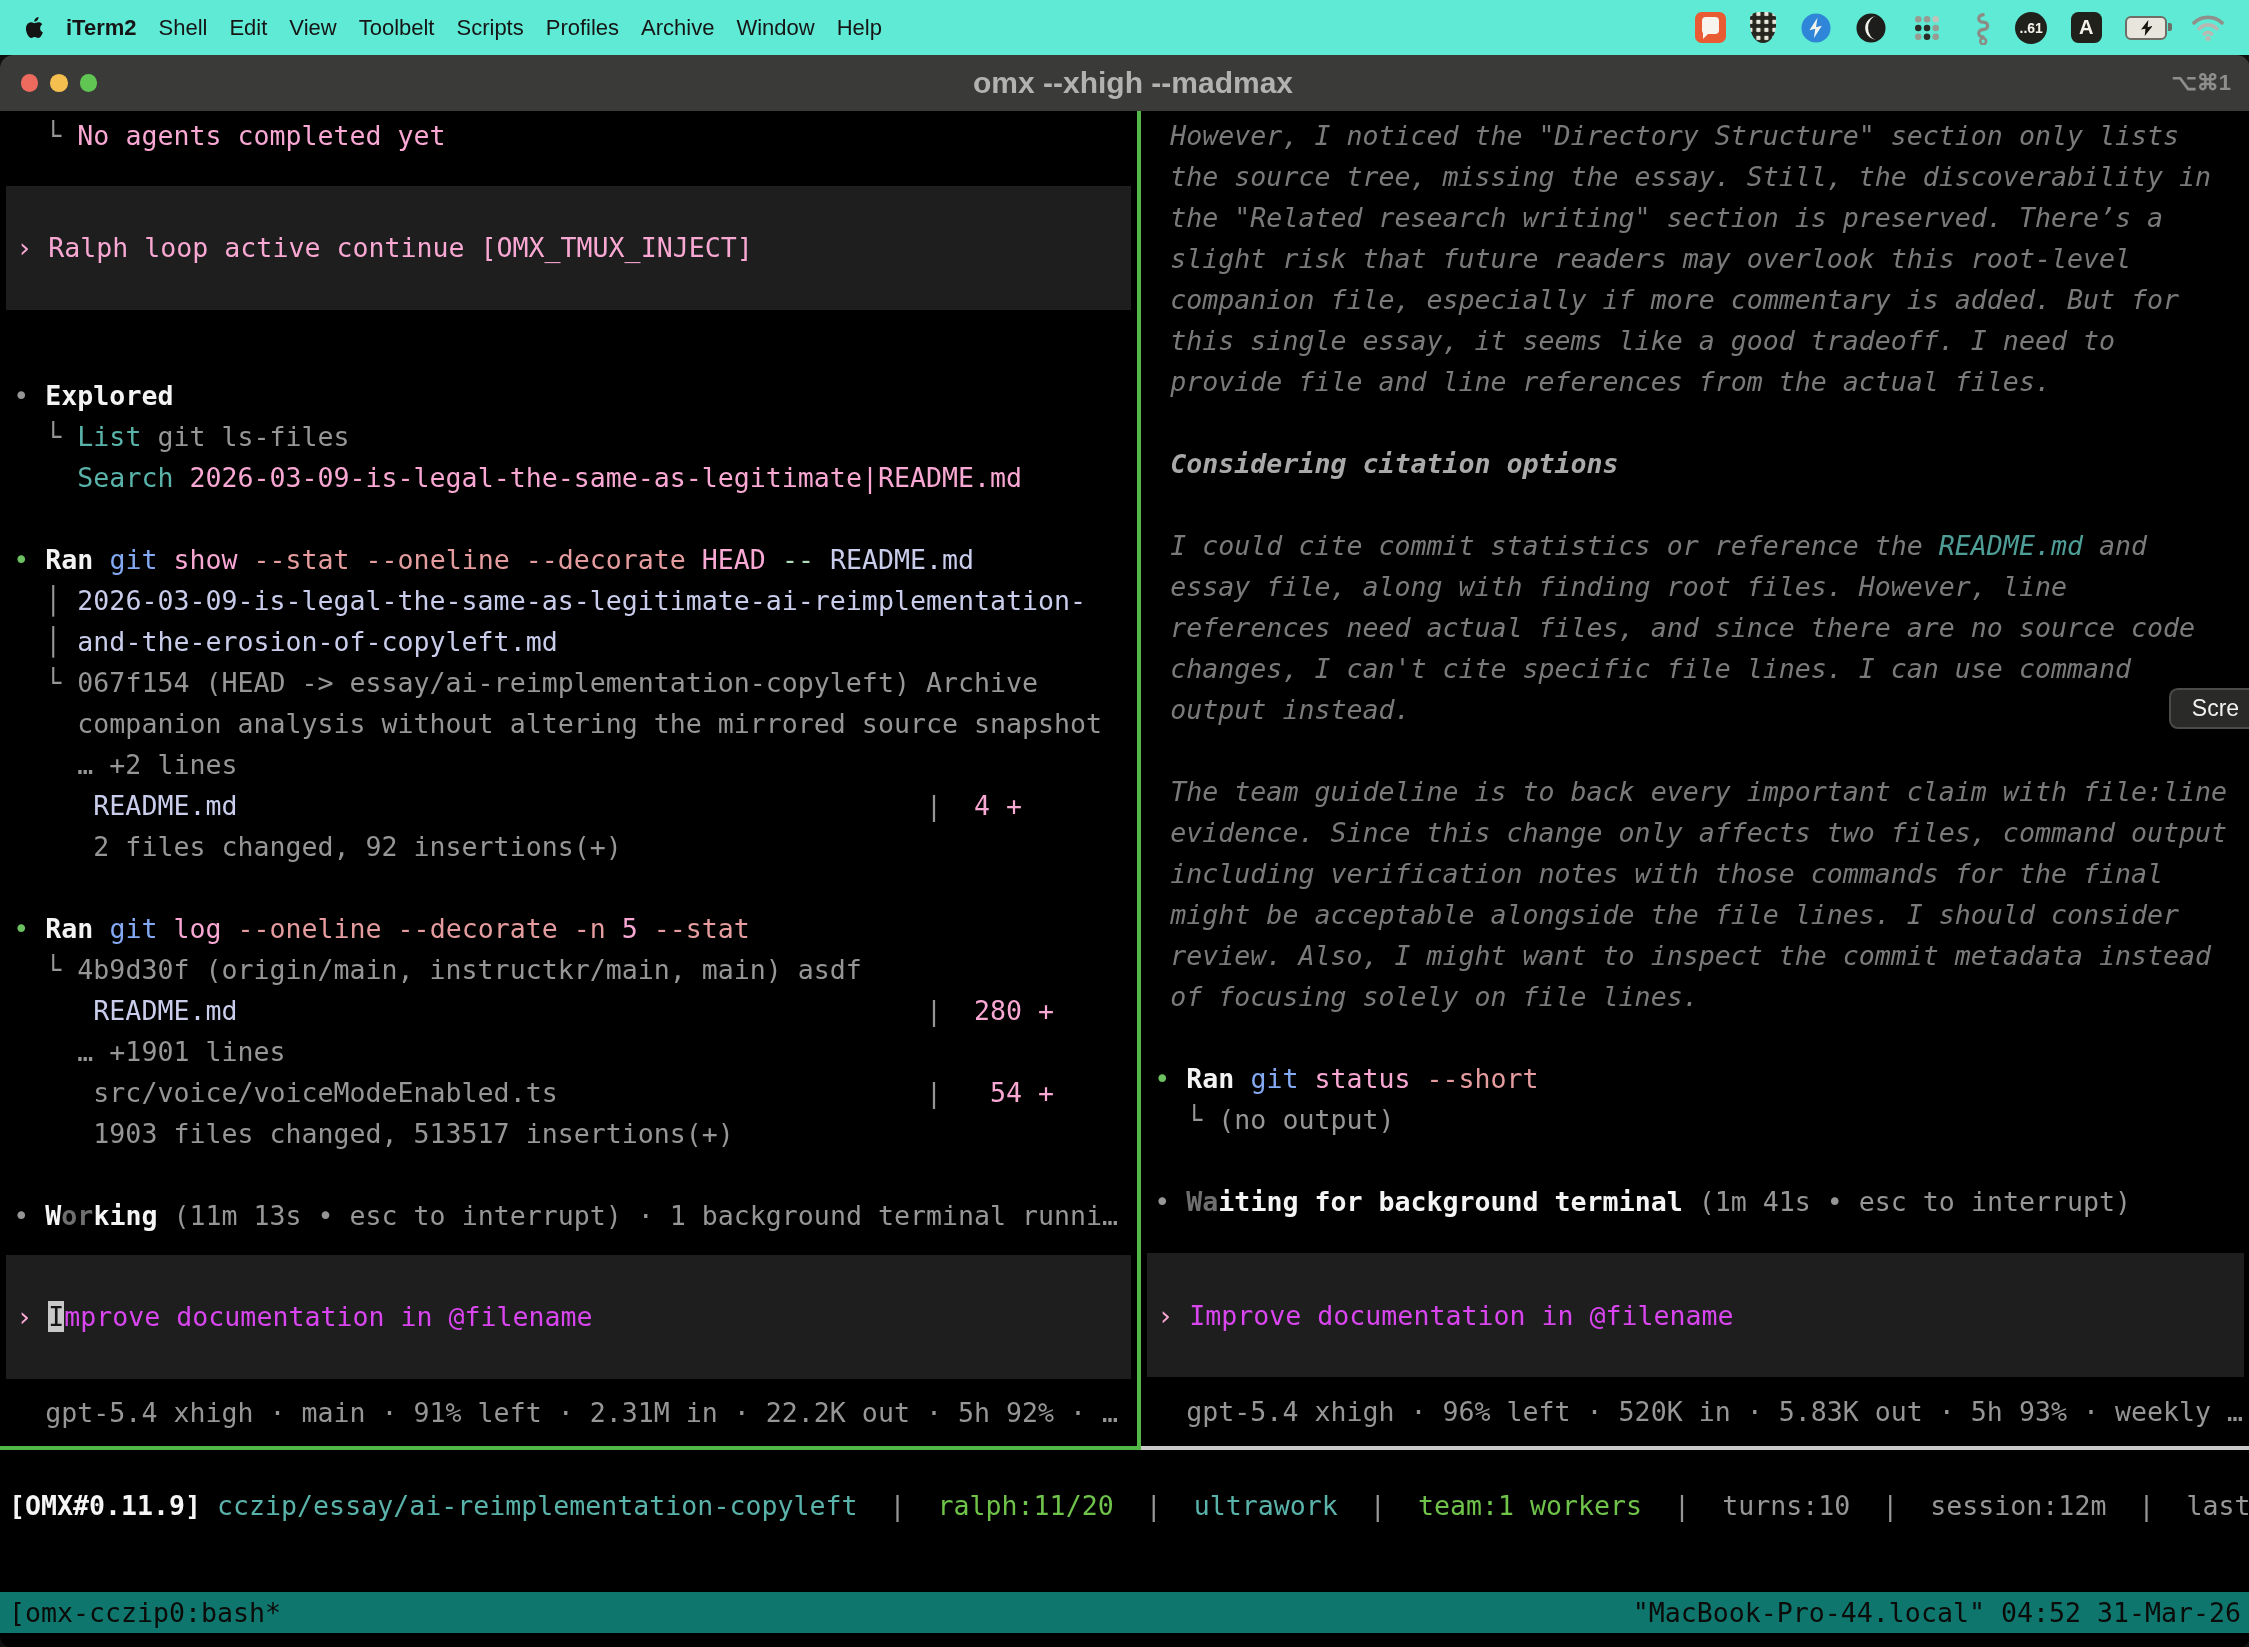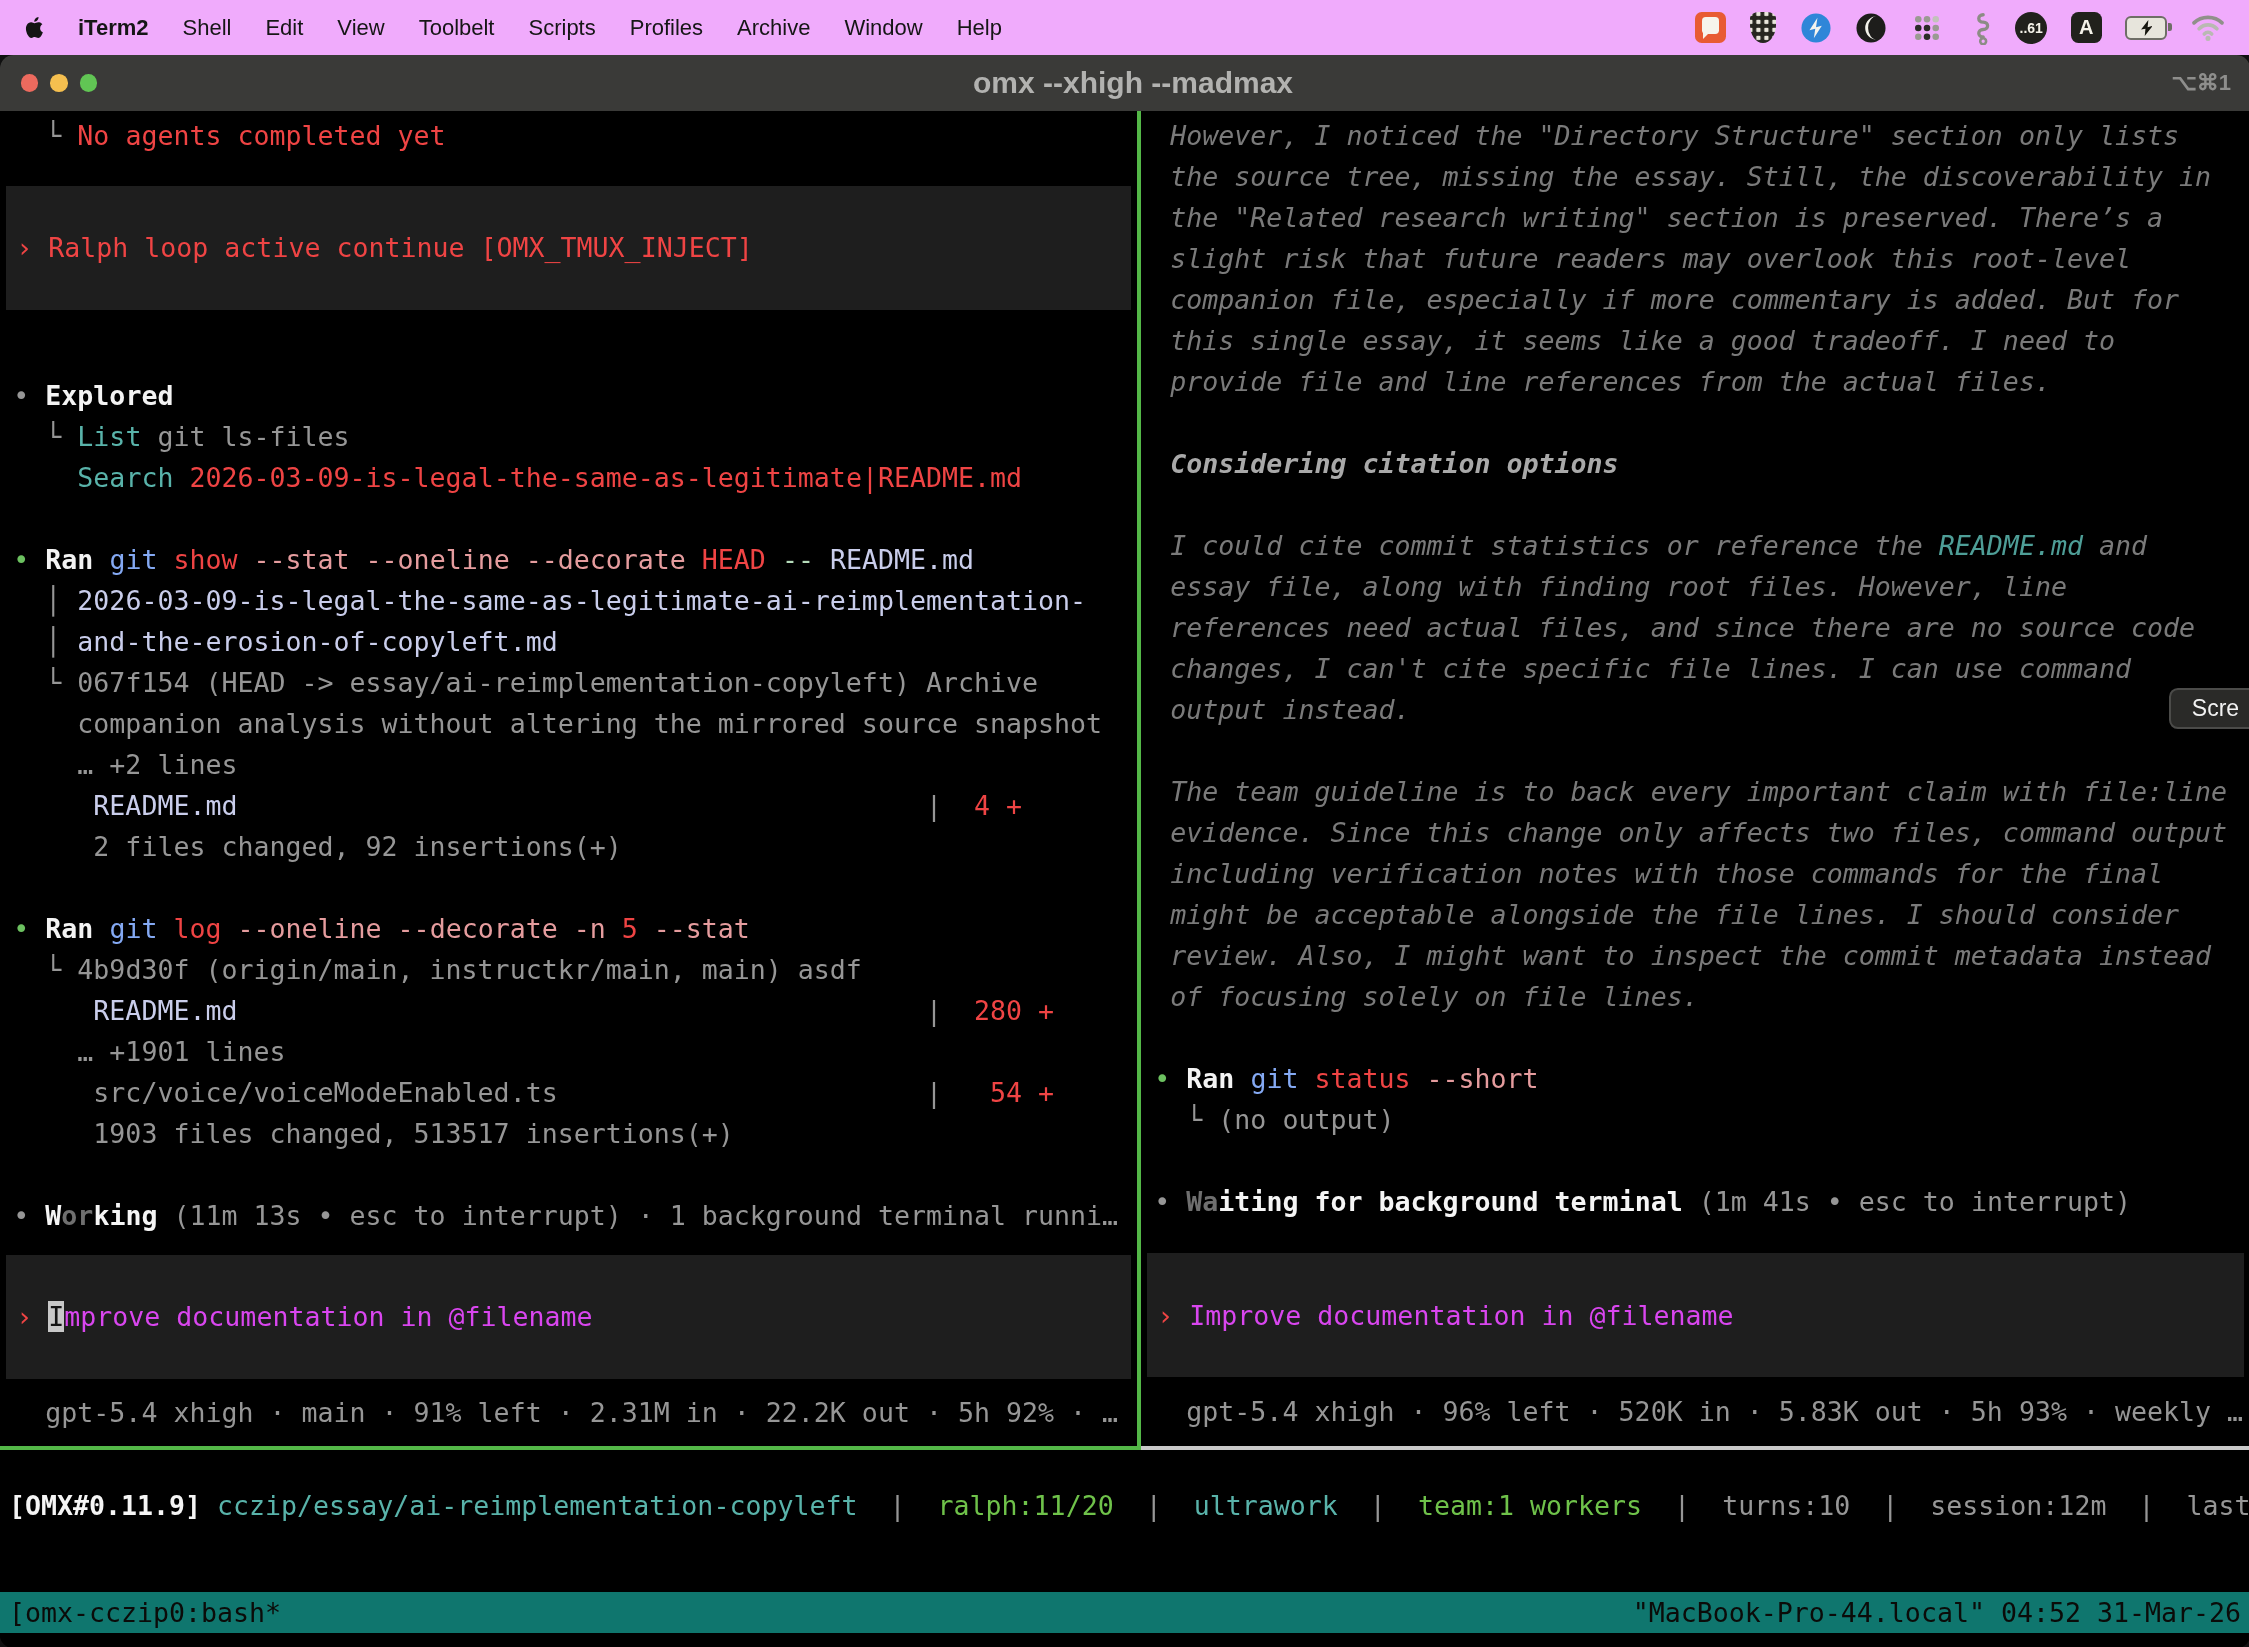--- a/index.html
+++ b/index.html
@@ -2,23 +2,23 @@
 <html style="font-size:11.8px"><head>
 <meta charset="utf-8">
 <style>
   html,body{margin:0;padding:0;}
   body{
     width:2250px;height:1648px;position:relative;overflow:hidden;
     background:#101010;font-family:"Liberation Sans",sans-serif;
   }
   
   .menubar{
-    position:absolute;top:0;left:0;right:0;height:55px;background:#f0abfc;
+    position:absolute;top:0;left:0;right:0;height:55px;background:#5eead4;
     display:flex;align-items:center;padding:0 25px;box-sizing:border-box;
-    gap:34px;font-size:22px;color:#161616;
+    gap:22px;font-size:22px;color:#161616;
   }
   .apple-wrap{display:flex;align-items:center;}
   .mi{white-space:nowrap;}
   .mi.appname{font-weight:bold;}
   .status-icons{margin-left:auto;display:flex;align-items:center;gap:23.6px;}
   .ic{position:relative;display:flex;align-items:center;justify-content:center;}
   .ic-chat{width:31px;height:31px;background:#e85b33;border-radius:6.6px;}
   .ic-chat::before{content:"";position:absolute;left:6.6px;top:5.2px;width:17px;height:17px;background:#f6f4ec;border-radius:3.7px;}
   .ic-chat::after{content:"";position:absolute;left:8px;top:20.7px;width:0;height:0;border-left:6.6px solid #f6f4ec;border-bottom:6.6px solid transparent;}
   .ic-shield{width:26.6px;height:31px;background:#26261f;border-radius:10.3px 10.3px 14.8px 14.8px/6.6px 6.6px 20.7px 20.7px;
@@ -62,21 +62,21 @@
     position:absolute;top:1481px;left:0;right:0;height:41px;background:#0f766e;color:#0b0b09;
     font-family:"DejaVu Sans Mono",monospace;font-size:26.6px;
     display:flex;align-items:center;justify-content:space-between;padding:0 8.9px;
   }
   .tooltip{
     position:absolute;top:577px;right:-11.8px;height:37px;line-height:37px;
     background:#2a2a28;border:2.2px solid #4b4b49;border-radius:8.9px;padding:0 20.7px;
     color:#f2f2f2;font-size:23px;z-index:6;
   }
   
-  .c-w{color:#ef4444;}
+  .c-w{color:#f9a8d4;}
   .c-b{color:#f3f3f3;font-weight:bold;}
   .c-d{color:#969696;}
   .c-t{color:#59b3aa;}
   .c-bl{color:#84a9f3;}
   .c-p{color:#e59c9e;}
   .c-lv{color:#c9cdeb;}
   .c-mn{color:#b5dcba;}
   .c-g{color:#6cc160;}
   .c-sb{color:#f5f5f5;font-weight:bold;}
   .c-sd{color:#6f6f6f;font-weight:bold;}

